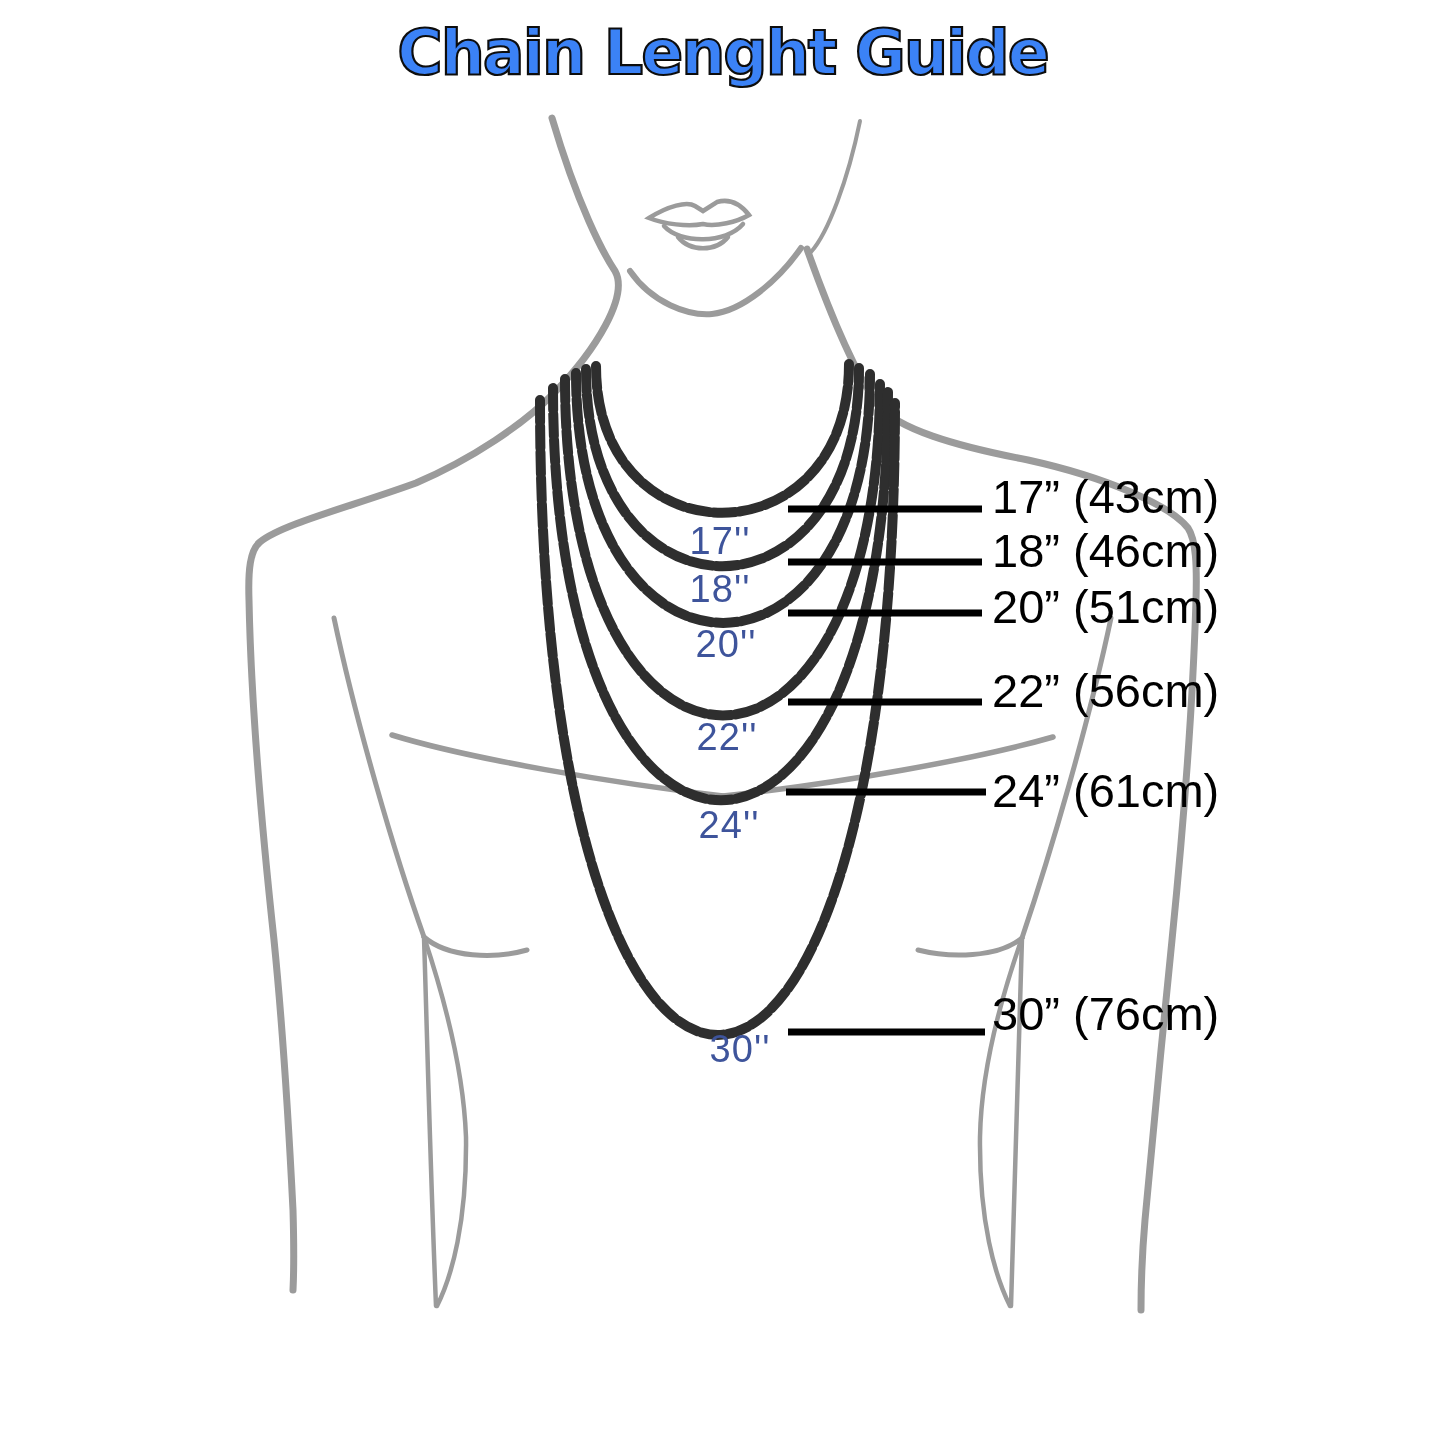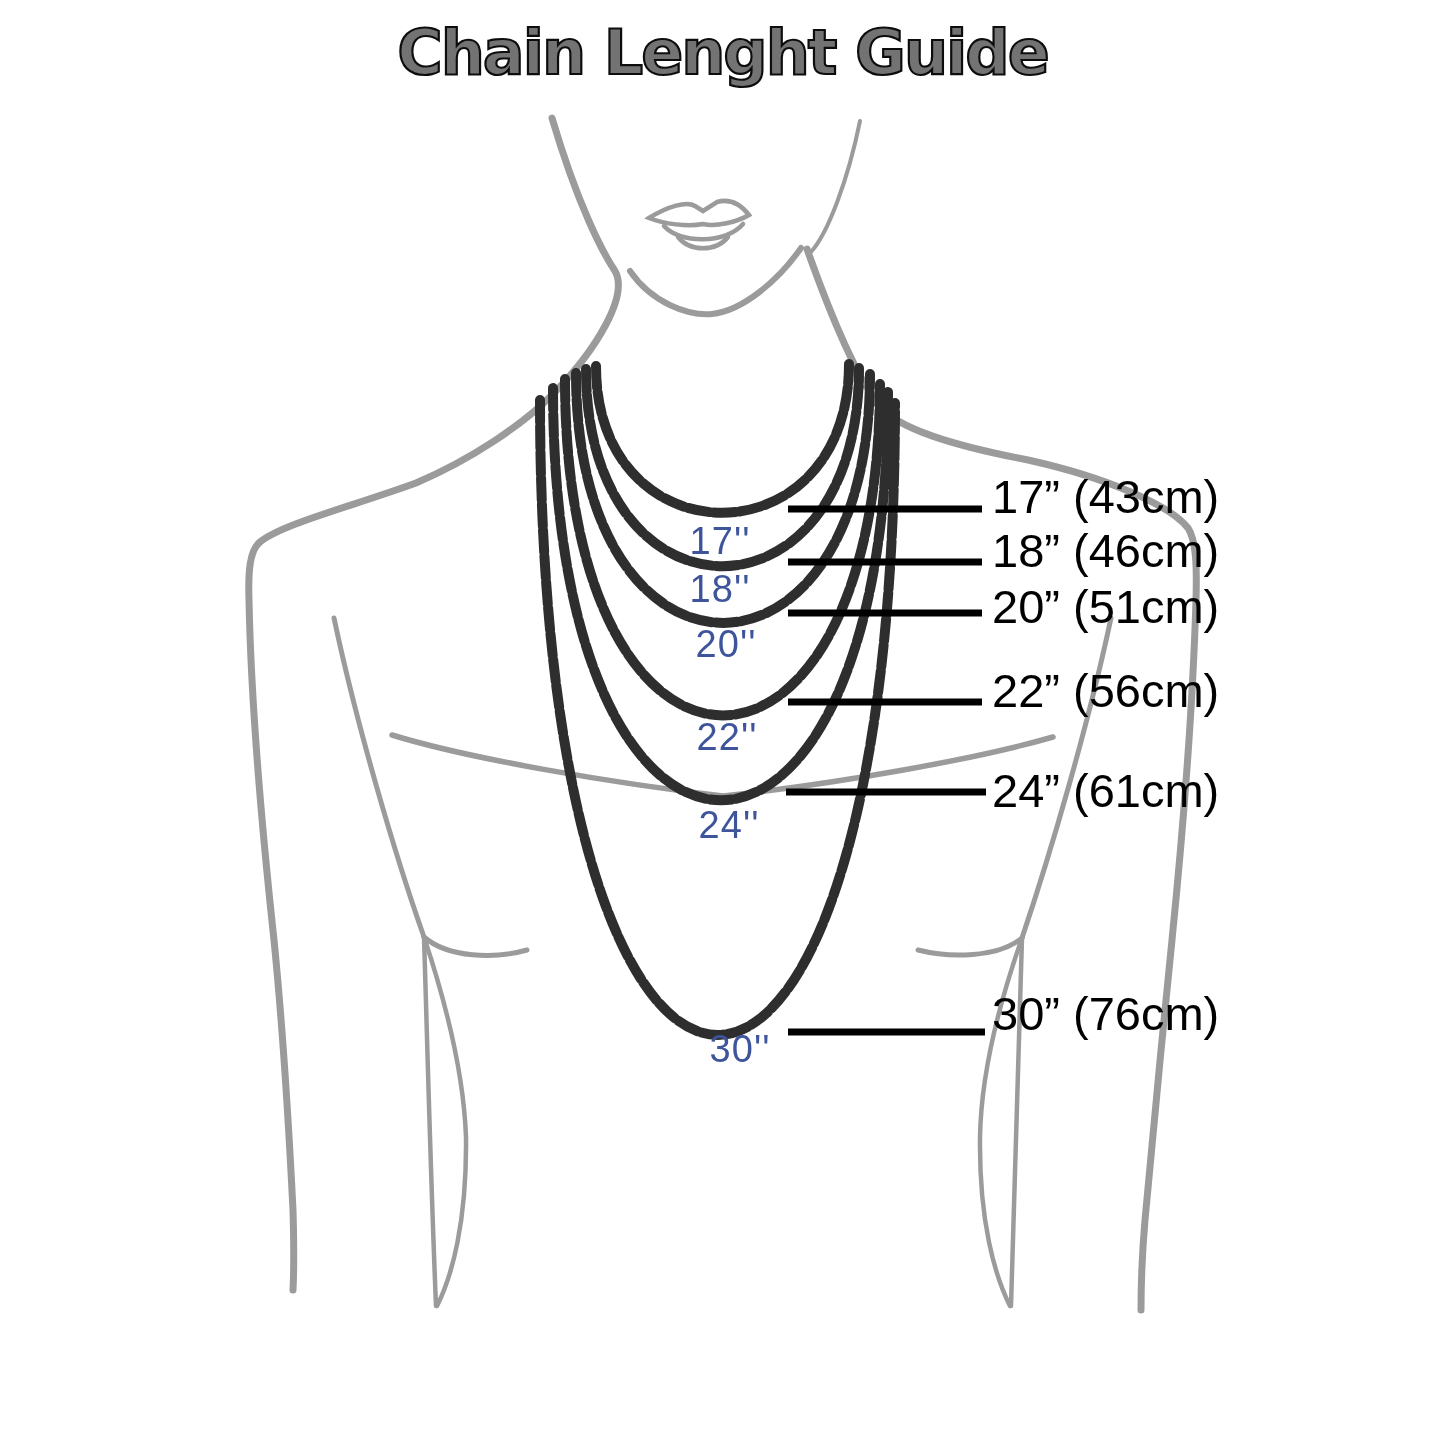--- a/index.html
+++ b/index.html
@@ -13,21 +13,21 @@
   .stage{position:absolute;inset:0;}
   h1.title{
     position:absolute;
     top:16px;left:0;width:100%;
     margin:0;
     text-align:center;
     font-family:"DejaVu Sans", sans-serif;
     font-weight:bold;
     font-size:62px;
     letter-spacing:-2px;
-    color:#737373;
+    color:#3b82f6;
     -webkit-text-stroke:2.2px #0d0d0d;
   }
   svg{position:absolute;top:0;left:0;}
   path{fill:none;}
   .ol-main{stroke-width:7;stroke-linecap:round;}
   .ol-face{stroke-width:4;stroke-linecap:round;}
   .ol-chin{stroke-width:6;stroke-linecap:round;}
   .ol-lips{stroke-width:4.5;stroke-linecap:round;}
   .ol-bust{stroke-width:5.5;stroke-linecap:round;}
   .ol-thin{stroke-width:5;stroke-linecap:round;}

